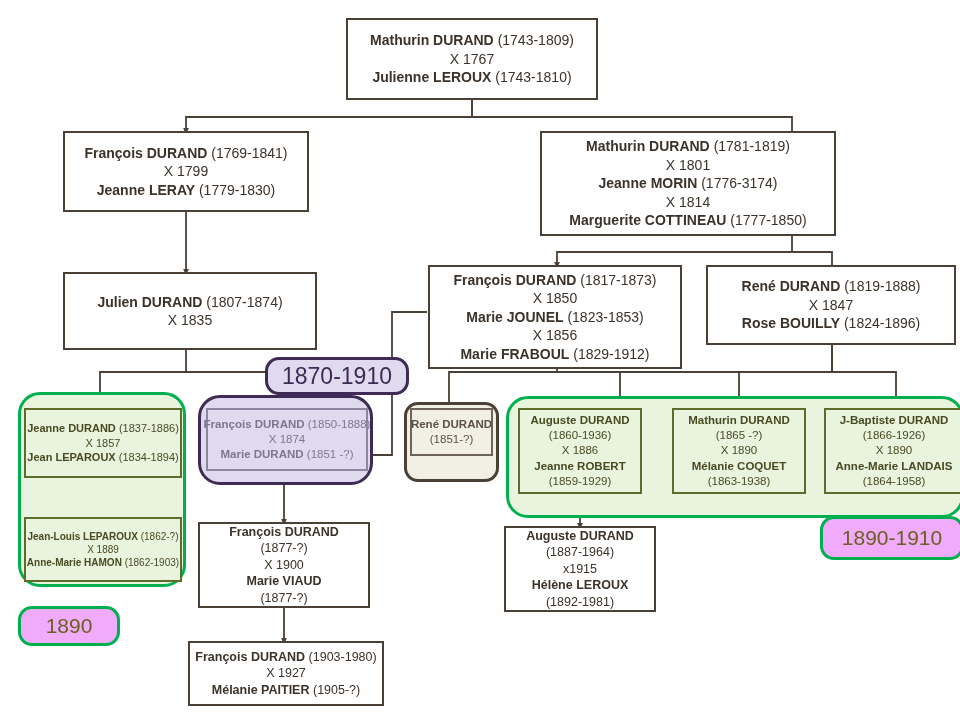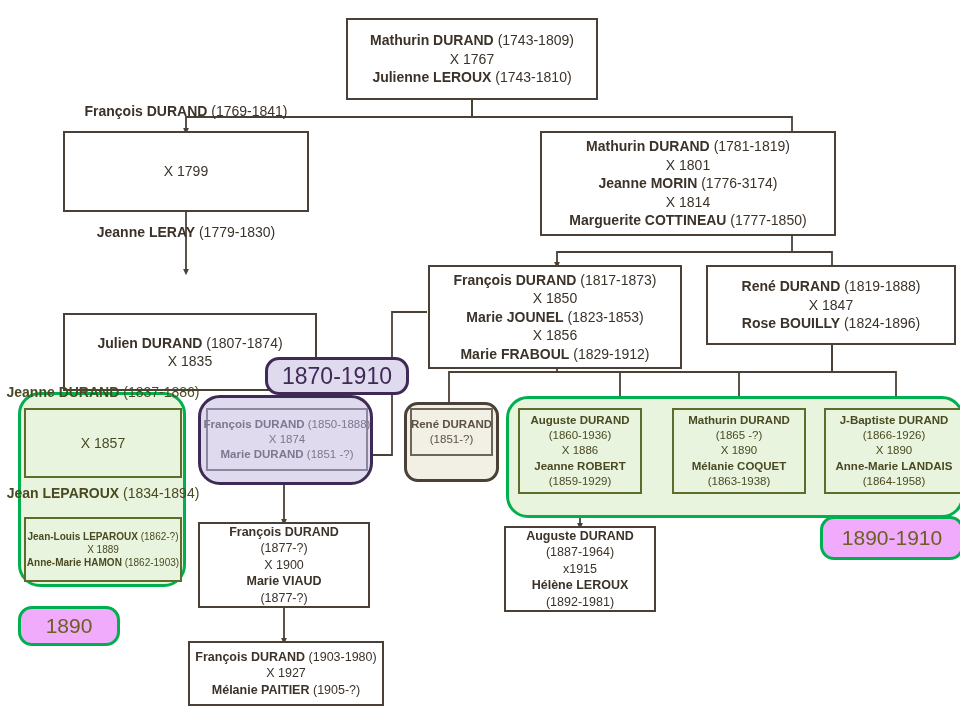--- a/index.html
+++ b/index.html
@@ -111,40 +111,40 @@
   <div class="region green" style="left:494px;top:396px;width:458px;height:122px;"></div>
 
   <div class="box" style="left:334px;top:18px;width:252px;height:82px;font-size:14px;">
     <div class="ln"><span class="nm">Mathurin DURAND</span>
       <span class="dt">(1743-1809)</span></div>
     <div class="ln mar">X 1767</div>
     <div class="ln"><span class="nm">Julienne LEROUX</span>
       <span class="dt">(1743-1810)</span></div>
   </div>
 
-  <div class="box" style="left:51px;top:131px;width:246px;height:81px;font-size:14px;gap:42px;">
+  <div class="box" style="left:51px;top:131px;width:246px;height:81px;font-size:14px;">
     <div class="ln"><span class="nm">François DURAND</span>
       <span class="dt">(1769-1841)</span></div>
     <div class="ln mar">X 1799</div>
     <div class="ln"><span class="nm">Jeanne  LERAY</span>
       <span class="dt">(1779-1830)</span></div>
   </div>
 
   <div class="box" style="left:528px;top:131px;width:296px;height:105px;font-size:14px;">
     <div class="ln"><span class="nm">Mathurin DURAND</span>
       <span class="dt">(1781-1819)</span></div>
     <div class="ln mar">X 1801</div>
     <div class="ln"><span class="nm">Jeanne  MORIN</span>
       <span class="dt">(1776-3174)</span></div>
     <div class="ln mar">X 1814</div>
     <div class="ln"><span class="nm">Marguerite COTTINEAU</span>
       <span class="dt">(1777-1850)</span></div>
   </div>
 
-  <div class="box" style="left:51px;top:272px;width:254px;height:78px;font-size:14px;margin-top:41px;">
+  <div class="box" style="left:51px;top:272px;width:254px;height:78px;font-size:14px;">
     <div class="ln"><span class="nm">Julien DURAND</span>
       <span class="dt">(1807-1874)</span></div>
     <div class="ln mar">X 1835</div>
   </div>
 
   <div class="box" style="left:416px;top:265px;width:254px;height:104px;font-size:14px;">
     <div class="ln"><span class="nm">François DURAND</span>
       <span class="dt">(1817-1873)</span></div>
     <div class="ln mar">X 1850</div>
     <div class="ln"><span class="nm">Marie JOUNEL</span>
@@ -155,21 +155,21 @@
   </div>
 
   <div class="box" style="left:694px;top:265px;width:250px;height:80px;font-size:14px;">
     <div class="ln"><span class="nm">René DURAND</span>
       <span class="dt">(1819-1888)</span></div>
     <div class="ln mar">X 1847</div>
     <div class="ln"><span class="nm">Rose BOUILLY</span>
       <span class="dt">(1824-1896)</span></div>
   </div>
 
-  <div class="box ingreen" style="left:12px;top:408px;width:158px;height:70px;font-size:14px;gap:32px;">
+  <div class="box ingreen" style="left:12px;top:408px;width:158px;height:70px;font-size:11px;">
     <div class="ln"><span class="nm">Jeanne DURAND</span>
       <span class="dt">(1837-1886)</span></div>
     <div class="ln mar">X 1857</div>
     <div class="ln"><span class="nm">Jean LEPAROUX</span>
       <span class="dt">(1834-1894)</span></div>
   </div>
 
   <div class="box ingreen" style="left:12px;top:517px;width:158px;height:65px;font-size:10px;">
     <div class="ln"><span class="nm">Jean-Louis LEPAROUX</span>
       <span class="dt">(1862-?)</span></div>

